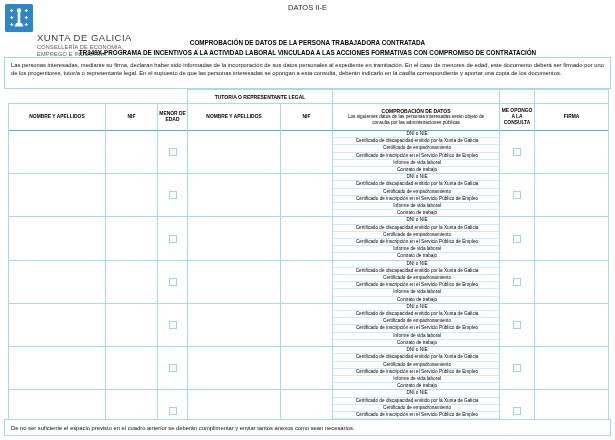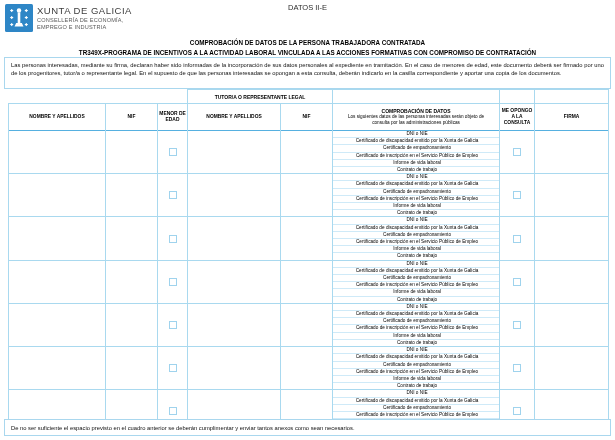--- a/index.html
+++ b/index.html
@@ -4,21 +4,21 @@
 <style>
   html,body{margin:0;padding:0;background:#ffffff;}
   .page{
     position:relative;width:615px;height:440px;background:#ffffff;overflow:hidden;
     font-family:"Liberation Sans",sans-serif;color:#000;
   }
   
   .brand{position:absolute;left:5px;top:4px;display:flex;gap:4px;}
   .logo{width:28px;height:28px;flex:0 0 28px;}
   .brand-text{padding-top:1px;}
-  .org{font-size:9.5px;letter-spacing:.5px;color:#3d3d3d;font-weight:400;}
+  .org{font-size:9.5px;letter-spacing:.5px;color:#3d3d3d;font-weight:400;margin-top:27px;}
   .dept{font-size:5.6px;letter-spacing:.2px;color:#5a5a5a;line-height:7px;margin-top:1px;}
   .dept + .dept{margin-top:0;}
   
   .anexo{position:absolute;left:0;top:3px;width:100%;text-align:center;font-size:7.5px;color:#2b2b2b;}
   .title1{position:absolute;left:0;top:39px;width:100%;text-align:center;font-size:6.3px;font-weight:bold;}
   .title2{position:absolute;left:0;top:49px;width:100%;text-align:center;font-size:6.3px;font-weight:bold;}
   
   .note-box{
     position:absolute;left:4px;width:607px;box-sizing:border-box;
     border:1px solid #a9d7ee;background:#fff;

